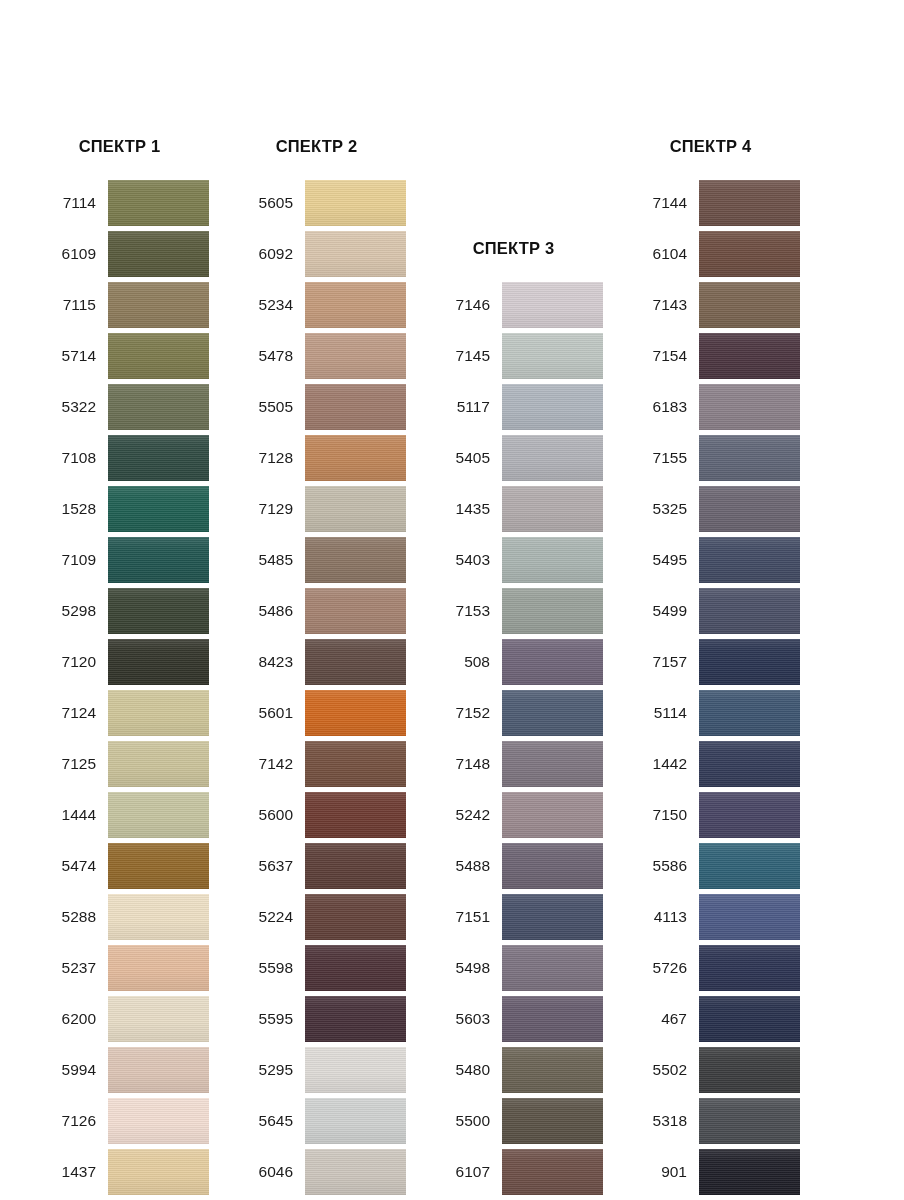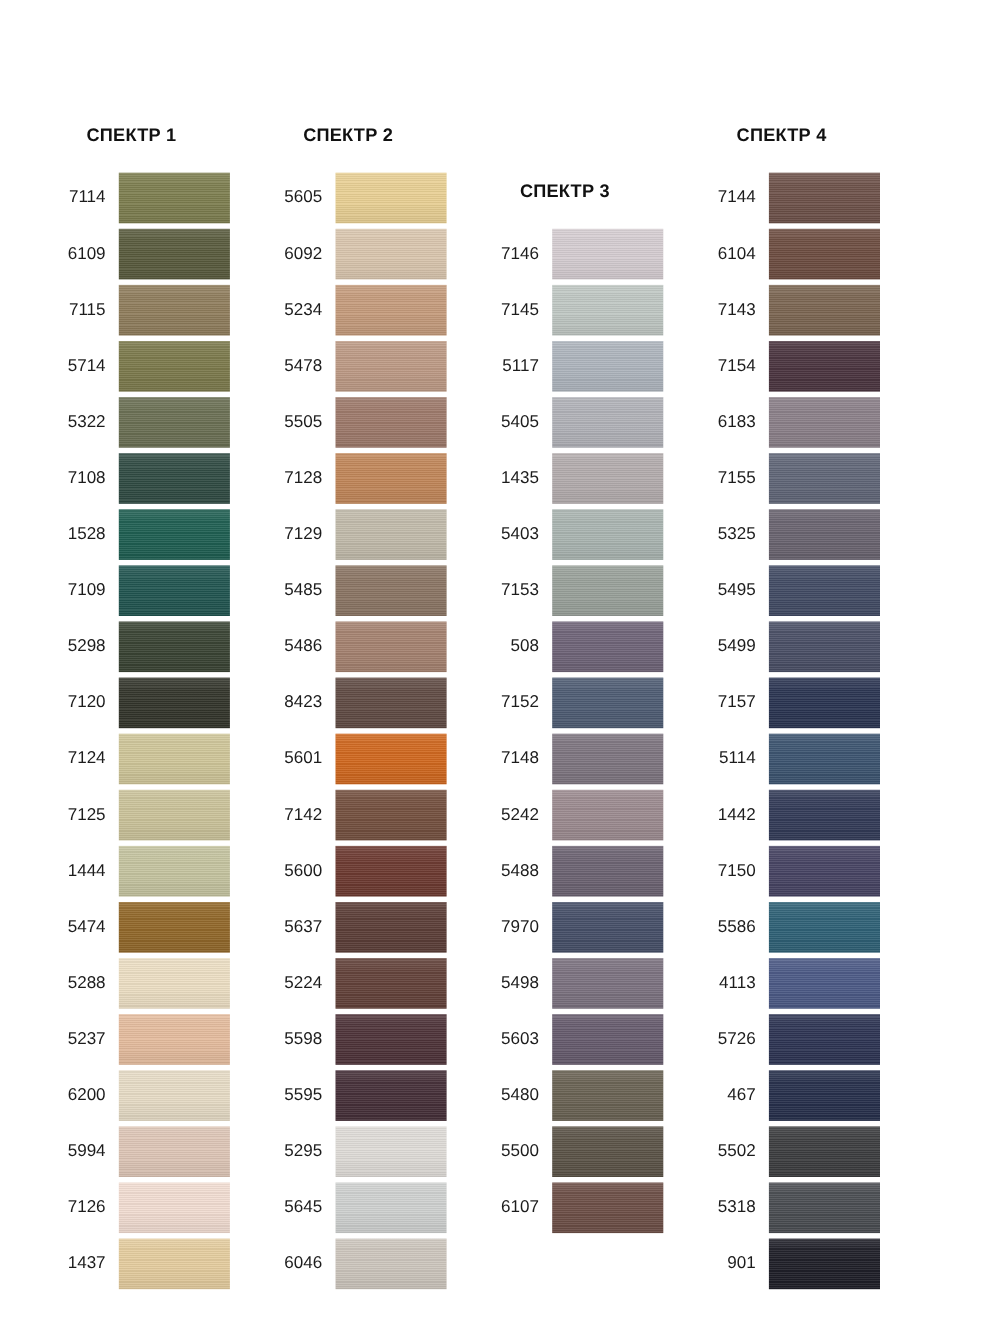--- a/index.html
+++ b/index.html
@@ -17,21 +17,21 @@
     position: relative;
   }
   #chart {
     position: absolute;
     left: 0;
     top: 0;
     width: 808px;
     height: 1200px;
     display: flex;
     flex-direction: row;
-    align-items: center;
+    align-items: flex-end;
     padding-top: 88px;
     padding-left: 14px;
     box-sizing: border-box;
   }
   .column {
     width: 197px;
     display: flex;
     flex-direction: column;
     align-items: flex-start;
   }
@@ -316,21 +316,21 @@
       </div>
       <div class="swatch-row">
         <div class="swatch-code">5242</div>
         <div class="swatch-chip" style="background-color: rgb(156, 139, 144);"></div>
       </div>
       <div class="swatch-row">
         <div class="swatch-code">5488</div>
         <div class="swatch-chip" style="background-color: rgb(108, 99, 114);"></div>
       </div>
       <div class="swatch-row">
-        <div class="swatch-code">7970</div>
+        <div class="swatch-code">7151</div>
         <div class="swatch-chip" style="background-color: rgb(70, 79, 104);"></div>
       </div>
       <div class="swatch-row">
         <div class="swatch-code">5498</div>
         <div class="swatch-chip" style="background-color: rgb(124, 114, 128);"></div>
       </div>
       <div class="swatch-row">
         <div class="swatch-code">5603</div>
         <div class="swatch-chip" style="background-color: rgb(101, 90, 108);"></div>
       </div>

